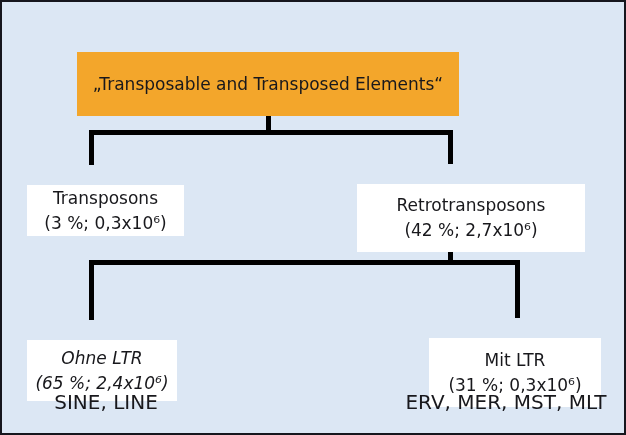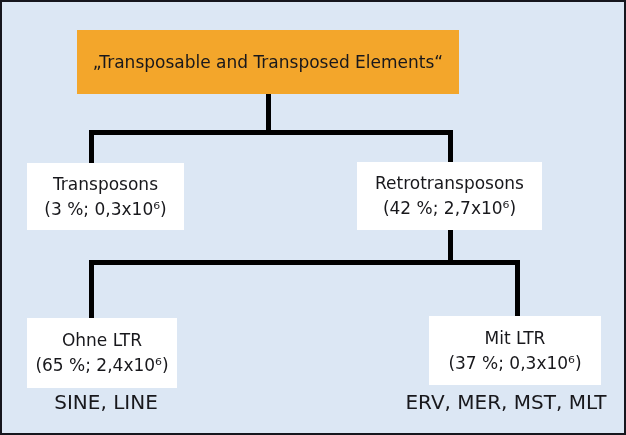--- a/index.html
+++ b/index.html
@@ -21,29 +21,30 @@
   .node {
     position: absolute;
     display: flex;
     flex-direction: column;
     align-items: center;
     justify-content: center;
     text-align: center;
     font-size: 17px;
     line-height: 25px;
     white-space: nowrap;
+    margin-top: 22px;
   }
   .node-root {
     left: 75px; top: 28px; width: 382px; height: 64px;
     background: #f3a62b;
   }
   .node-white { background: #ffffff; }
-  .node-transposons { left: 25px;  top: 161px; width: 157px; height: 67px; }
-  .node-retro       { left: 355px; top: 160px; width: 185px; height: 68px; }
-  .node-ohne        { left: 25px;  top: 316px; width: 150px; height: 70px; }
+  .node-transposons { left: 25px;  top: 161px; width: 157px; height: 51px; }
+  .node-retro       { left: 355px; top: 160px; width: 228px; height: 68px; }
+  .node-ohne        { left: 25px;  top: 316px; width: 150px; height: 61px; font-style: italic; }
   .node-mit         { left: 427px; top: 314px; width: 172px; height: 69px; }
   .conn {
     position: absolute;
     background: #000000;
   }
   .conn-v-root  { left: 264px; top: 92px;  width: 5px;   height: 41px; }
   .conn-h-1     { left: 87px;  top: 128px; width: 364px; height: 5px;  }
   .conn-v-l1    { left: 87px;  top: 128px; width: 5px;   height: 35px; }
   .conn-v-r1    { left: 446px; top: 128px; width: 5px;   height: 34px; }
   .conn-v-retro { left: 446px; top: 226px; width: 5px;   height: 37px; }
@@ -92,20 +93,20 @@
     <span>(42 %; 2,7x10⁶)</span>
   </div>
 
   <div class="node node-white node-ohne">
     <span>Ohne LTR</span>
     <span>(65 %; 2,4x10⁶)</span>
   </div>
 
   <div class="node node-white node-mit">
     <span>Mit LTR</span>
-    <span>(37 %; 0,3x10⁶)</span>
+    <span>(31 %; 0,3x10⁶)</span>
   </div>
 
   <div class="examples-label examples-erv">ERV, MER, MST, MLT</div>
 
   <div class="examples-label examples-sine">SINE, LINE</div>
 
 </div>
 
 </body></html>

